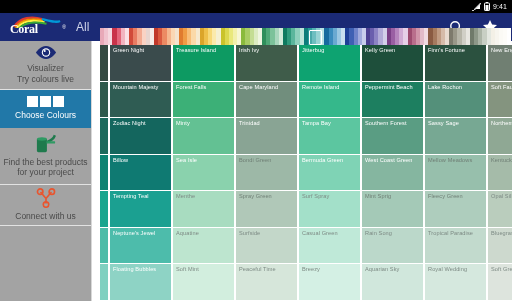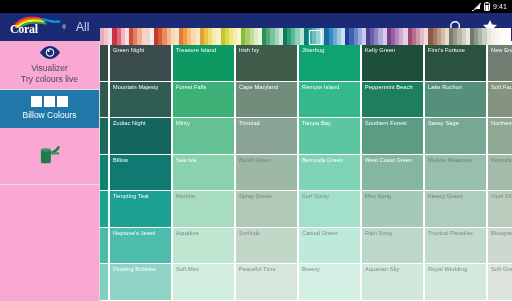--- a/index.html
+++ b/index.html
@@ -41,22 +41,22 @@
     width:0;height:0;border-left:5px solid transparent;
     border-top:5px solid #8d97c4; margin-left:38px; align-self:flex-end;
     margin-bottom:3px;
   }
   .appbar-actions {
     margin-left:auto; display:flex; align-items:center; gap:18px; padding-right:14px;
   }
 
   
   .sidebar {
-    position:absolute; top:41px; left:0; width:100px; height:260px;
-    background:#f9a8d4; border-right:1px solid #d8d8d8;
+    position:absolute; top:41px; left:0; width:92px; height:260px;
+    background:#a3a3a3; border-right:1px solid #d8d8d8;
   }
   .side-item {
     position:relative; width:100%; border-bottom:1px solid #e2e2e2;
     display:flex; flex-direction:column; align-items:center;
     justify-content:center; padding:5px 3px 6px;
   }
   .side-item .ico { height:22px; display:flex; align-items:center; justify-content:center; margin-bottom:3px; }
   .side-label {
     font-size:8.5px; color:#4a4a4a; text-align:center; line-height:1.25;
   }
@@ -271,31 +271,45 @@
         <div class="side-label">Visualizer<br>Try colours live</div>
       </div>
       <div class="side-item active" style="height: 38px;">
         <div class="ico">
           <span class="swatch-trio">
             <i></i>
             <i></i>
             <i></i>
           </span>
         </div>
-        <div class="side-label">Billow Colours</div>
+        <div class="side-label">Choose Colours</div>
       </div>
       <div class="side-item" style="height: 57px;">
         <div class="ico">
           <svg width="24" height="20" viewBox="0 0 26 22">
             <path d="M3 6.5h11v13a1.6 1.6 0 0 1-1.6 1.6H4.6A1.6 1.6 0 0 1 3 19.5z" fill="#1f7a4d"></path>
             <ellipse cx="8.5" cy="6.5" rx="5.5" ry="1.9" fill="#2f9a63"></ellipse>
             <path d="M14 8.5c4-1.5 6.5-3.5 7.5-6.5l2.5 1c-1.2 4-4.5 6.6-10 8.3z" fill="#1f7a4d"></path>
             <rect x="13.6" y="9" width="9.4" height="2.6" rx="0.6" fill="#2f9a63"></rect>
           </svg>
         </div>
+        <div class="side-label">Find the best products<br>for your project</div>
+      </div>
+      <div class="side-item" style="height: 41px;">
+        <div class="ico">
+          <svg width="20" height="20" viewBox="0 0 22 22">
+            <line x1="5" y1="4.5" x2="11" y2="11.5" stroke="#e8552f" stroke-width="1.8"></line>
+            <line x1="17" y1="4.5" x2="11" y2="11.5" stroke="#e8552f" stroke-width="1.8"></line>
+            <line x1="11" y1="11.5" x2="11" y2="17" stroke="#e8552f" stroke-width="1.8"></line>
+            <circle cx="4.6" cy="4" r="3" fill="none" stroke="#e8552f" stroke-width="1.8"></circle>
+            <circle cx="17.4" cy="4" r="3" fill="none" stroke="#e8552f" stroke-width="1.8"></circle>
+            <circle cx="11" cy="18.2" r="3" fill="none" stroke="#e8552f" stroke-width="1.8"></circle>
+          </svg>
+        </div>
+        <div class="side-label">Connect with us</div>
       </div>
     </div>
 
   <div class="palette">
       <div class="pal-col partial-left" style="width: 17px;">
         <div class="pal-cell" style="background: rgb(52, 74, 66);"></div>
         <div class="pal-cell" style="background: rgb(47, 90, 76);"></div>
         <div class="pal-cell" style="background: rgb(29, 106, 92);"></div>
         <div class="pal-cell" style="background: rgb(14, 131, 114);"></div>
         <div class="pal-cell" style="background: rgb(25, 165, 142);"></div>

